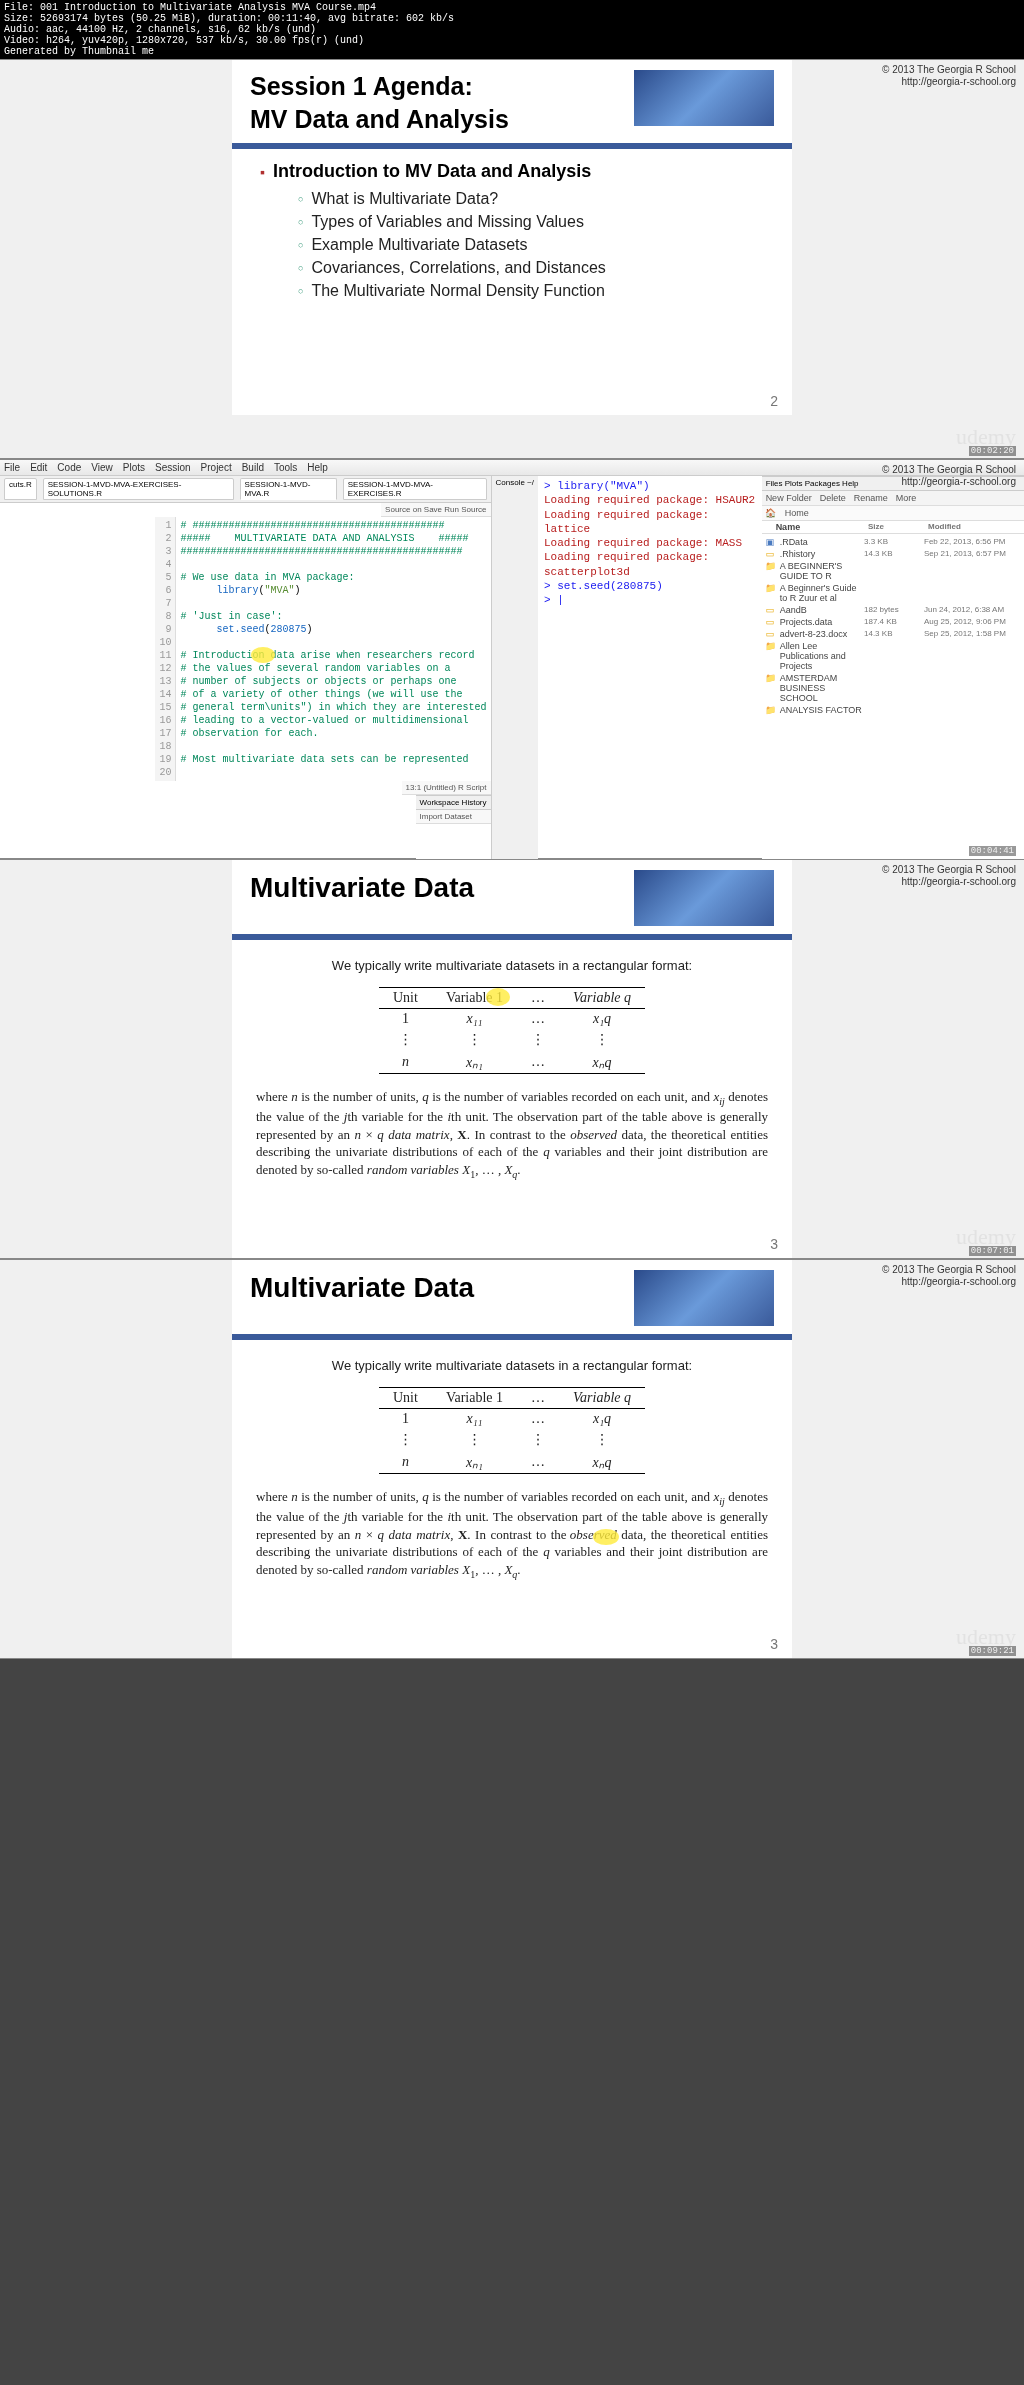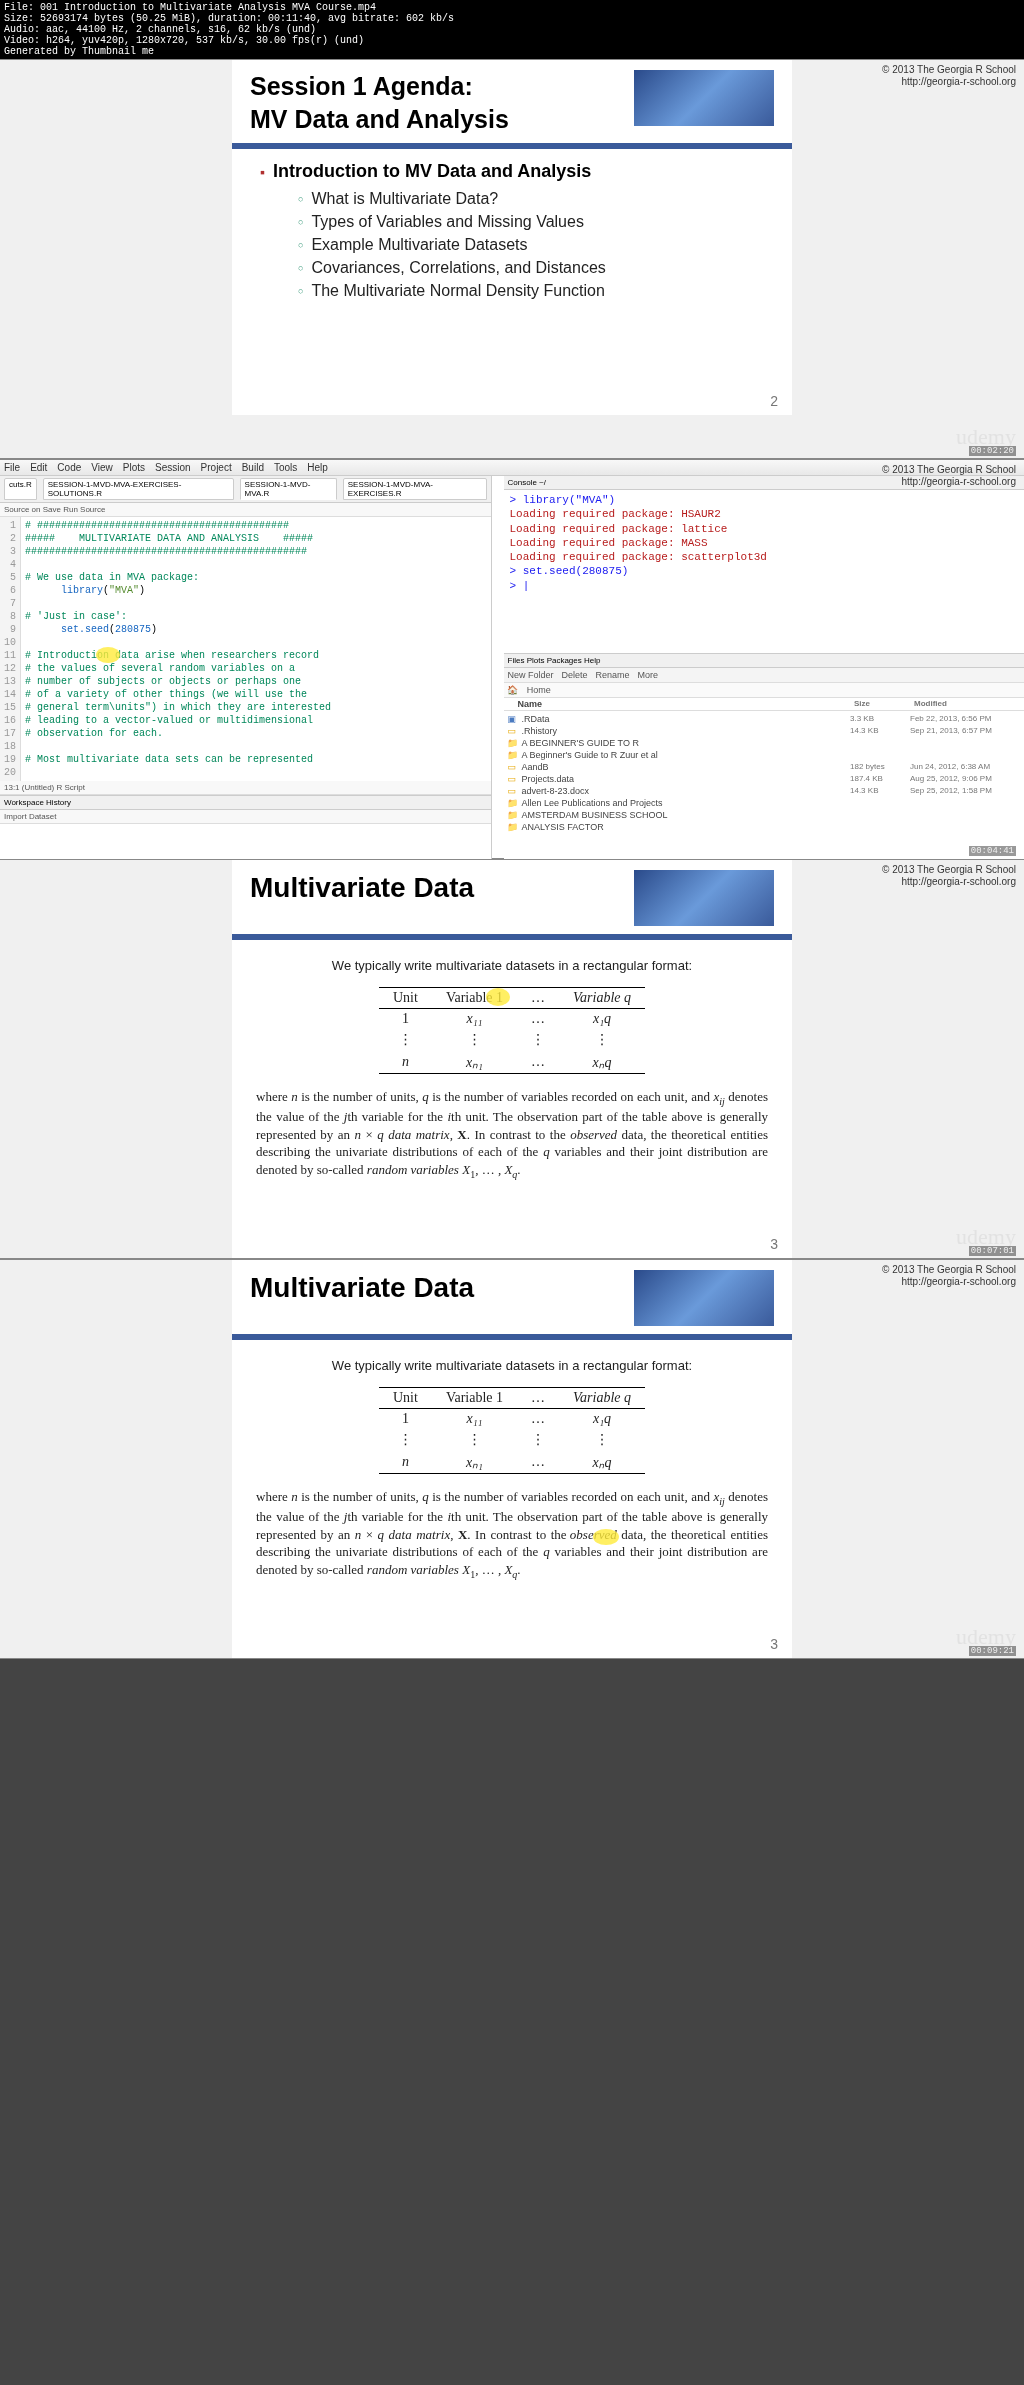--- a/index.html
+++ b/index.html
@@ -157,26 +157,26 @@
 .menubar span { cursor: default; }
 .rstudio-body {
   flex: 1;
   display: flex;
 }
 .rstudio-left {
   flex: 0 0 48%;
   display: flex;
   flex-direction: column;
   border-right: 1px solid #ccc;
+  align-items: flex-end;
 }
 .rstudio-right {
   flex: 1;
   display: flex;
-  flex-direction: column;
-  margin-left: 12px;
+  flex-direction: row;
 }
 .tabs {
   background: #f0f0f0;
   font-size: 8px;
   padding: 2px 4px;
   border-bottom: 1px solid #ccc;
   display: flex;
   gap: 6px;
 }
 .tabs span {
@@ -253,21 +253,21 @@
 .file-row {
   display: flex;
   font-size: 9px;
   padding: 1px 0;
   color: #444;
 }
 .file-icon { width: 14px; color: #e6a700; }
 .file-icon.blue { color: #4a7ac0; }
 .file-name { flex: 1; }
 .file-size { width: 60px; color: #777; font-size: 8px; }
-.file-date { width: 110px; color: #777; font-size: 8px; }
+.file-date { width: 96px; color: #777; font-size: 8px; }
 
 
 .mvdata-body {
   padding: 18px 24px 18px 24px;
   font-family: 'Times New Roman', serif;
   color: #222;
 }
 .mvdata-intro {
   text-align: center;
   font-family: Arial, sans-serif;

